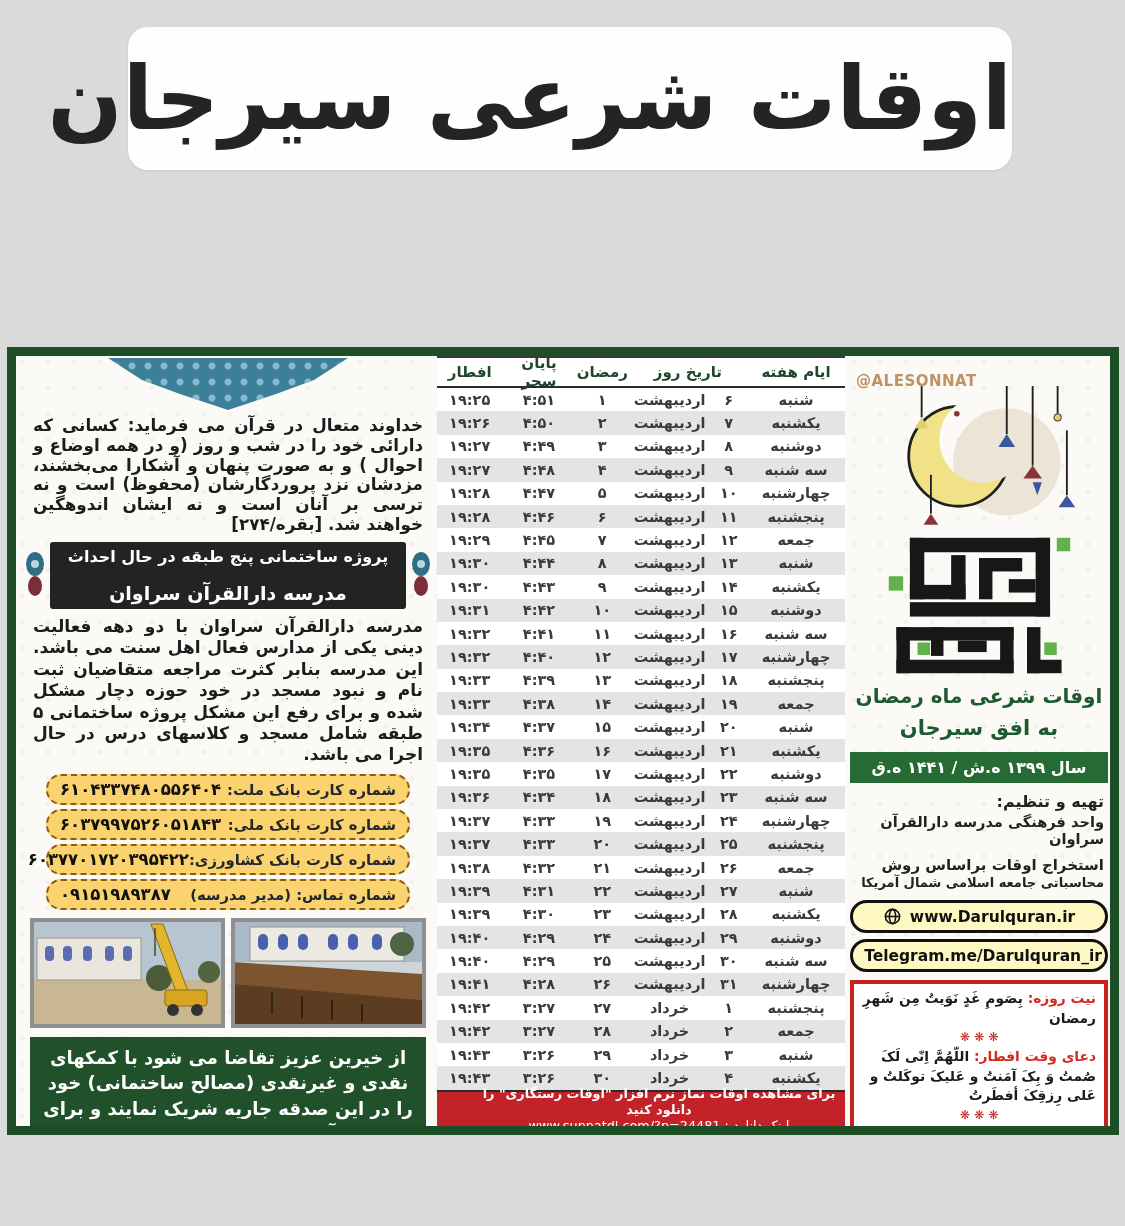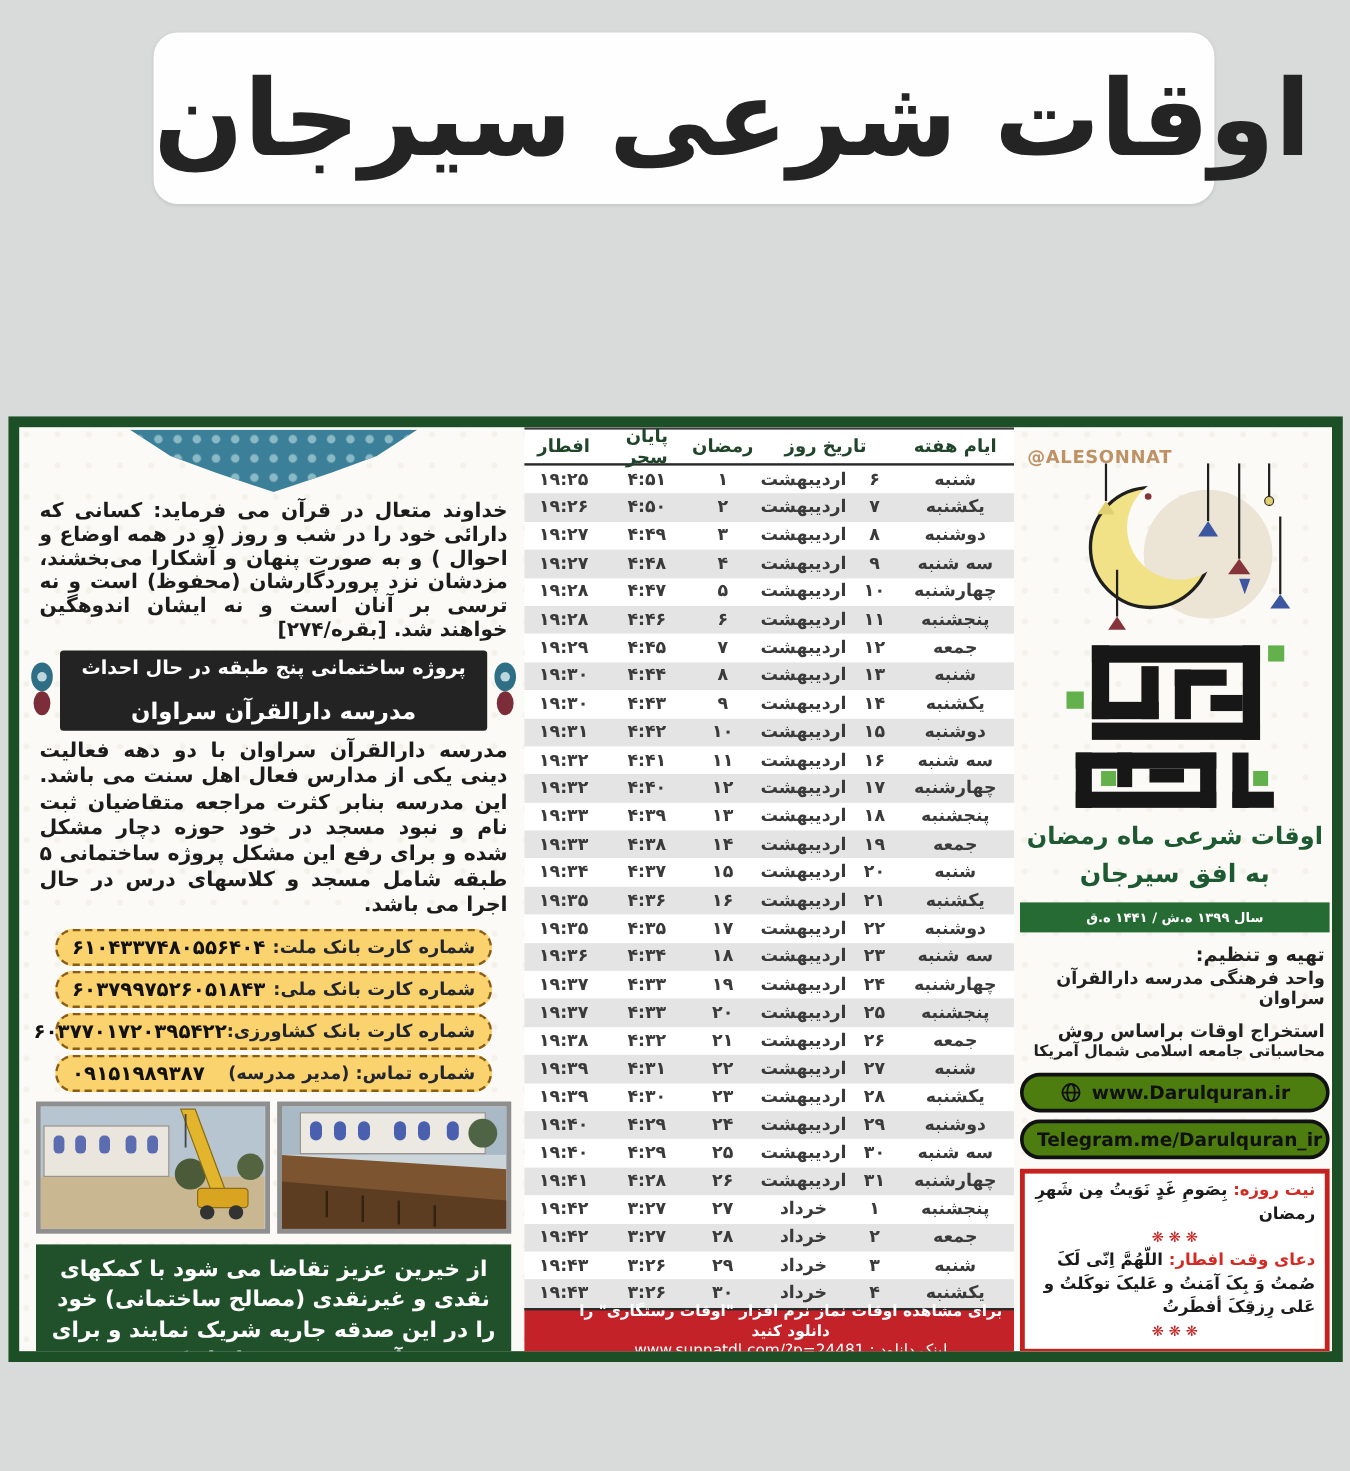--- a/index.html
+++ b/index.html
@@ -1,21 +1,21 @@
 <!DOCTYPE html>
 <html lang="fa"><head>
 <meta charset="utf-8">
 <style>
   html,body{margin:0;padding:0;}
   body{background:#d9dbda;}
   .stage{position:relative;width:1125px;height:1226px;background:#d9dbda;overflow:hidden;
          font-family:"DejaVu Sans",sans-serif;}
   
   .title-card{position:absolute;left:128px;top:27px;width:884px;height:143px;background:#fefefe;
-              border-radius:20px;display:flex;align-items:center;justify-content:flex-start;
+              border-radius:20px;display:flex;align-items:center;justify-content:flex-end;
               box-shadow:0 1px 3px rgba(0,0,0,.08);}
   .title-card h1{margin:0;font-size:88px;font-weight:bold;color:#242424;direction:rtl;white-space:nowrap;}
   
   .poster{position:absolute;left:7px;top:347px;width:1112px;height:788px;background:#fbfaf6;
           border:9px solid #1d4f26;box-sizing:border-box;overflow:hidden;}
   .poster::before{content:"";position:absolute;inset:0;
           background-image:radial-gradient(circle,#ecead f 0,#ecead0 0);}
   .pattern{position:absolute;inset:0;opacity:.55;pointer-events:none;
           background-image:radial-gradient(circle at 6px 6px,#edeade 2px,transparent 3px);
           background-size:26px 26px;}
@@ -63,27 +63,27 @@
   .photo{width:197px;height:110px;border:4px solid #8f8f8f;box-sizing:border-box;overflow:hidden;background:#cbd5da;}
   .donation{margin:9px 10px 0;background:#20512b;color:#fff;padding:8px 10px;font-size:18px;
             font-weight:bold;text-align:center;line-height:1.42;}
   
   .handle{position:absolute;top:10px;left:6px;color:#bf9266;font-weight:bold;font-size:15px;
           letter-spacing:.5px;direction:ltr;}
   .crescent-wrap{margin-top:24px;}
   .kufic-wrap{margin-top:-4px;}
   .r-title1{font-size:20px;font-weight:bold;color:#1e5a31;margin-top:2px;}
   .r-title2{font-size:21px;font-weight:bold;color:#1e5a31;margin-top:8px;}
-  .year-banner{margin:12px 0 0;background:#256b33;color:#fff;font-size:11px;font-weight:bold;padding:6px 0;}
+  .year-banner{margin:12px 0 0;background:#256b33;color:#fff;font-size:16px;font-weight:bold;padding:6px 0;}
   .prep-label{margin-top:9px;font-size:16px;font-weight:bold;color:#222;text-align:right;padding-right:4px;}
   .prep-by{font-size:14.6px;font-weight:bold;color:#222;text-align:right;padding-right:4px;margin-top:2px;}
   .method1{margin-top:9px;font-size:15px;font-weight:bold;color:#222;text-align:right;padding-right:4px;}
   .method2{font-size:13px;font-weight:bold;color:#222;text-align:right;padding-right:4px;margin-top:1px;}
   .link-pill{display:flex;align-items:center;justify-content:center;gap:8px;border:3px solid #111;
-             border-radius:17px;background:#4d7c0f;height:27px;margin:6px 0 0;padding:0 8px;direction:ltr;cursor:pointer;}
+             border-radius:17px;background:#fef9c3;height:27px;margin:6px 0 0;padding:0 8px;direction:ltr;cursor:pointer;}
   .link-pill span{font-size:15.5px;font-weight:bold;color:#111;white-space:nowrap;}
   .first-pill{margin-top:10px;}
   .prayer-box{margin-top:8px;border:4px solid #c5211f;background:#fff;padding:5px 8px;text-align:right;
               direction:rtl;font-size:13.8px;line-height:1.42;color:#1b1b1b;font-weight:bold;}
   .prayer-label{color:#d42a24;font-weight:bold;}
   .sep{color:#c5211f;text-align:center;font-size:12px;margin:1px 0;}
 </style>
 </head>
 <body>
 

